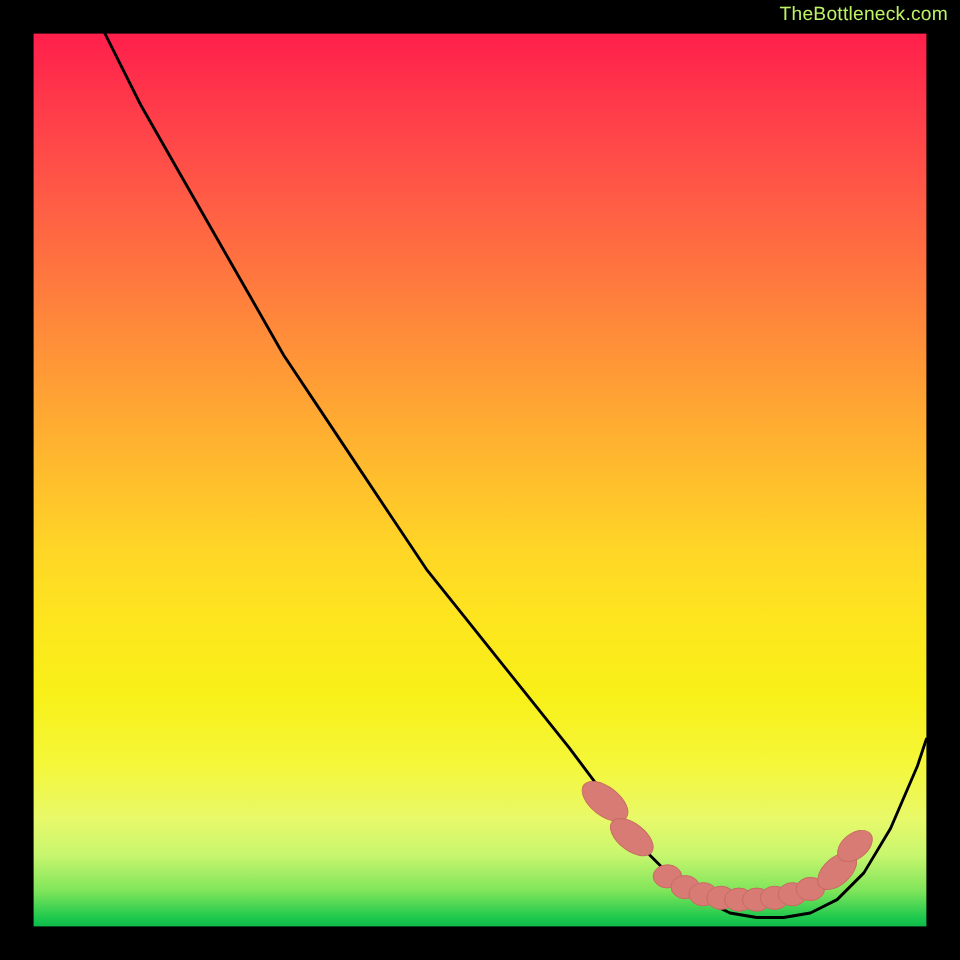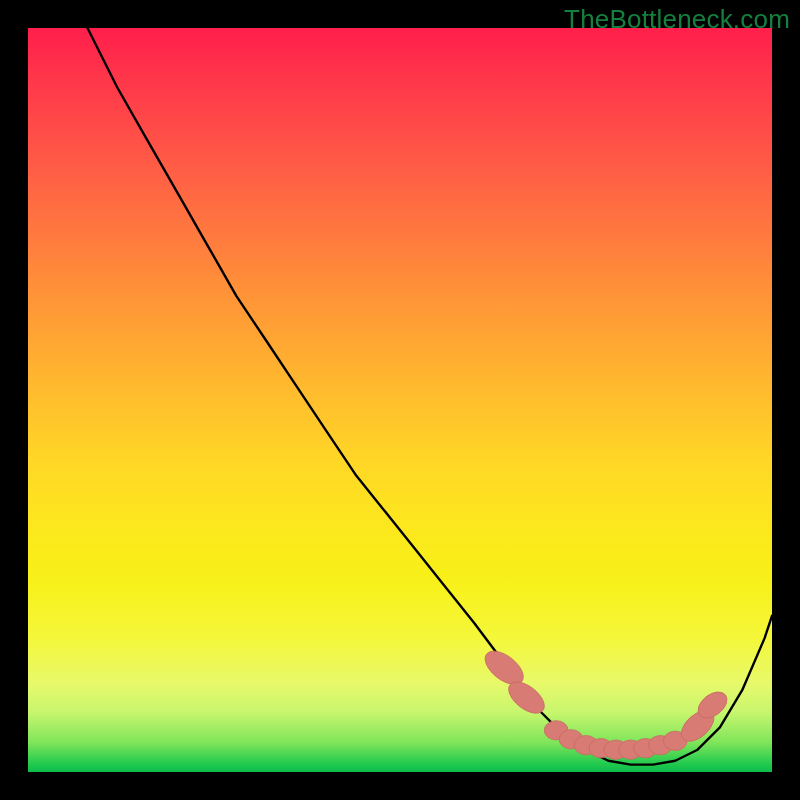--- a/index.html
+++ b/index.html
@@ -14,22 +14,22 @@
   .frame {
     position: relative;
     width: 800px;
     height: 800px;
     background: #000;
   }
   .watermark {
     position: absolute;
     top: 4px;
     right: 10px;
-    color: #15803d;
-    font-size: 26px;
+    color: #bef264;
+    font-size: 16px;
     font-weight: 500;
     letter-spacing: 0.2px;
     z-index: 10;
     text-align: right;
   }
   .plot-area {
     position: absolute;
     left: 28px;
     top: 28px;
     width: 744px;

